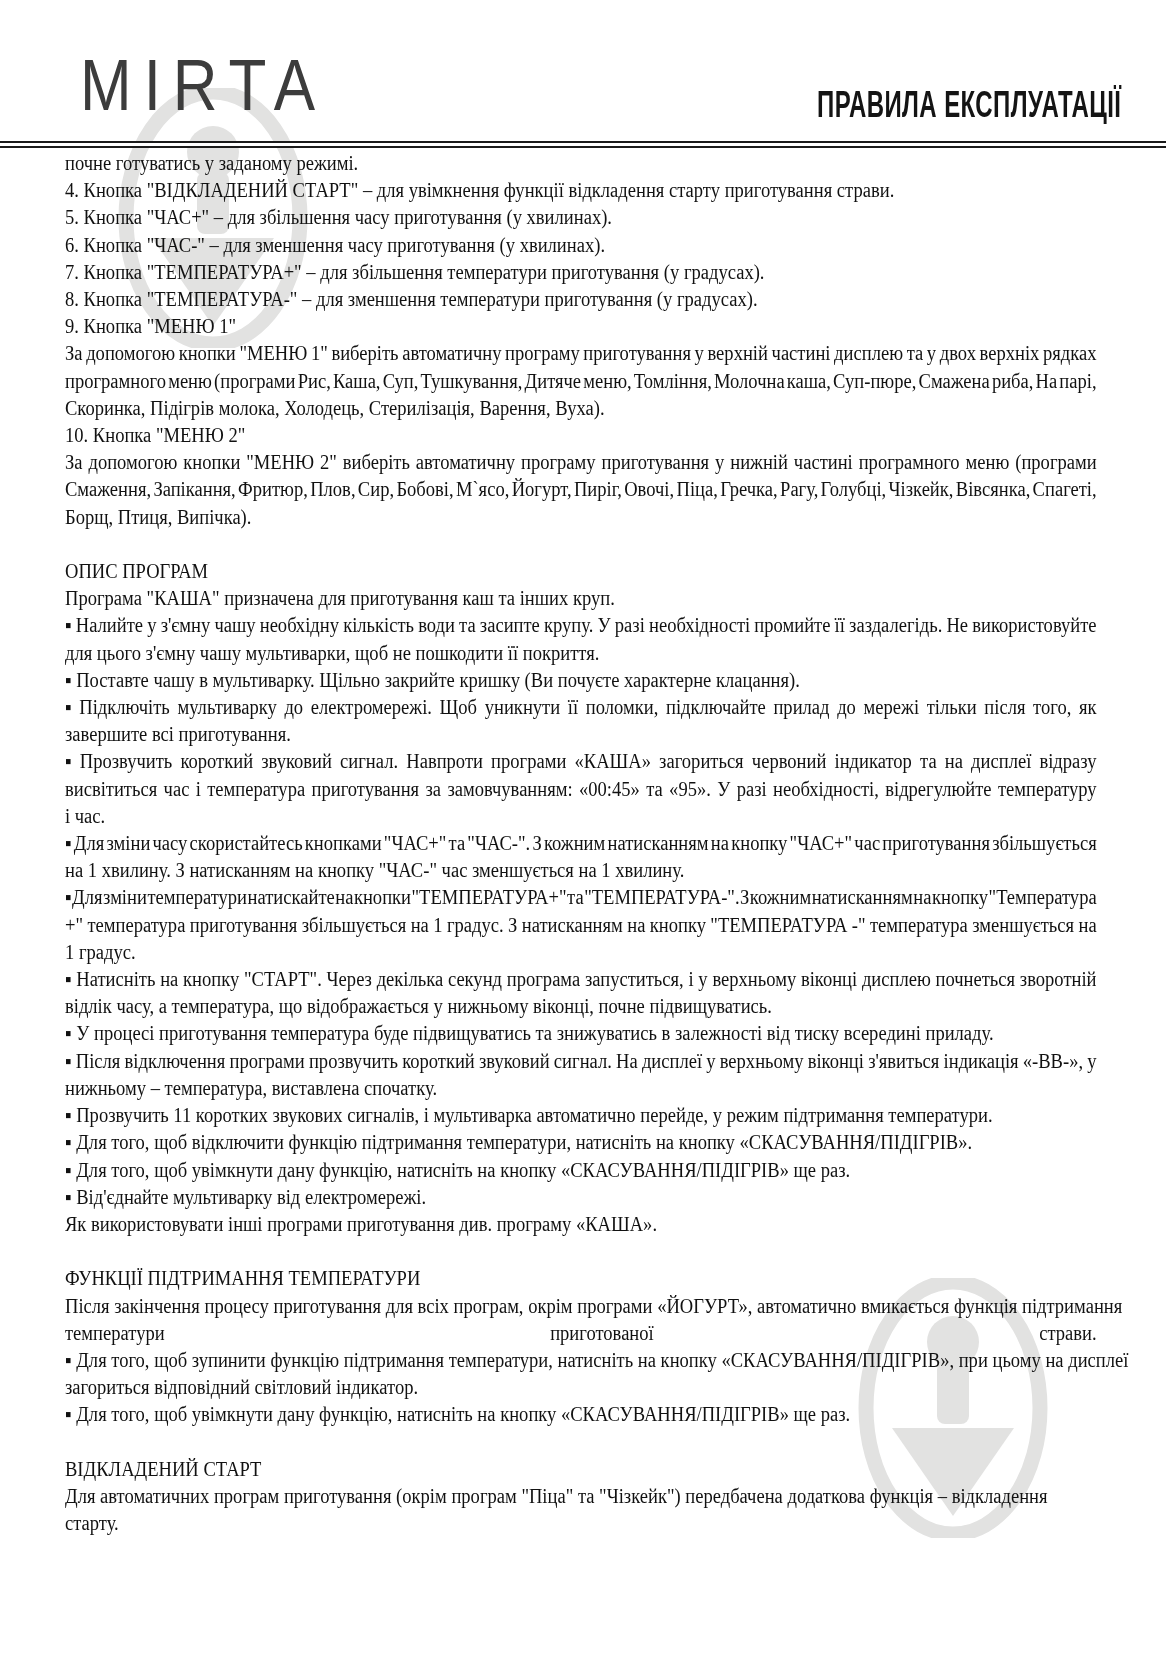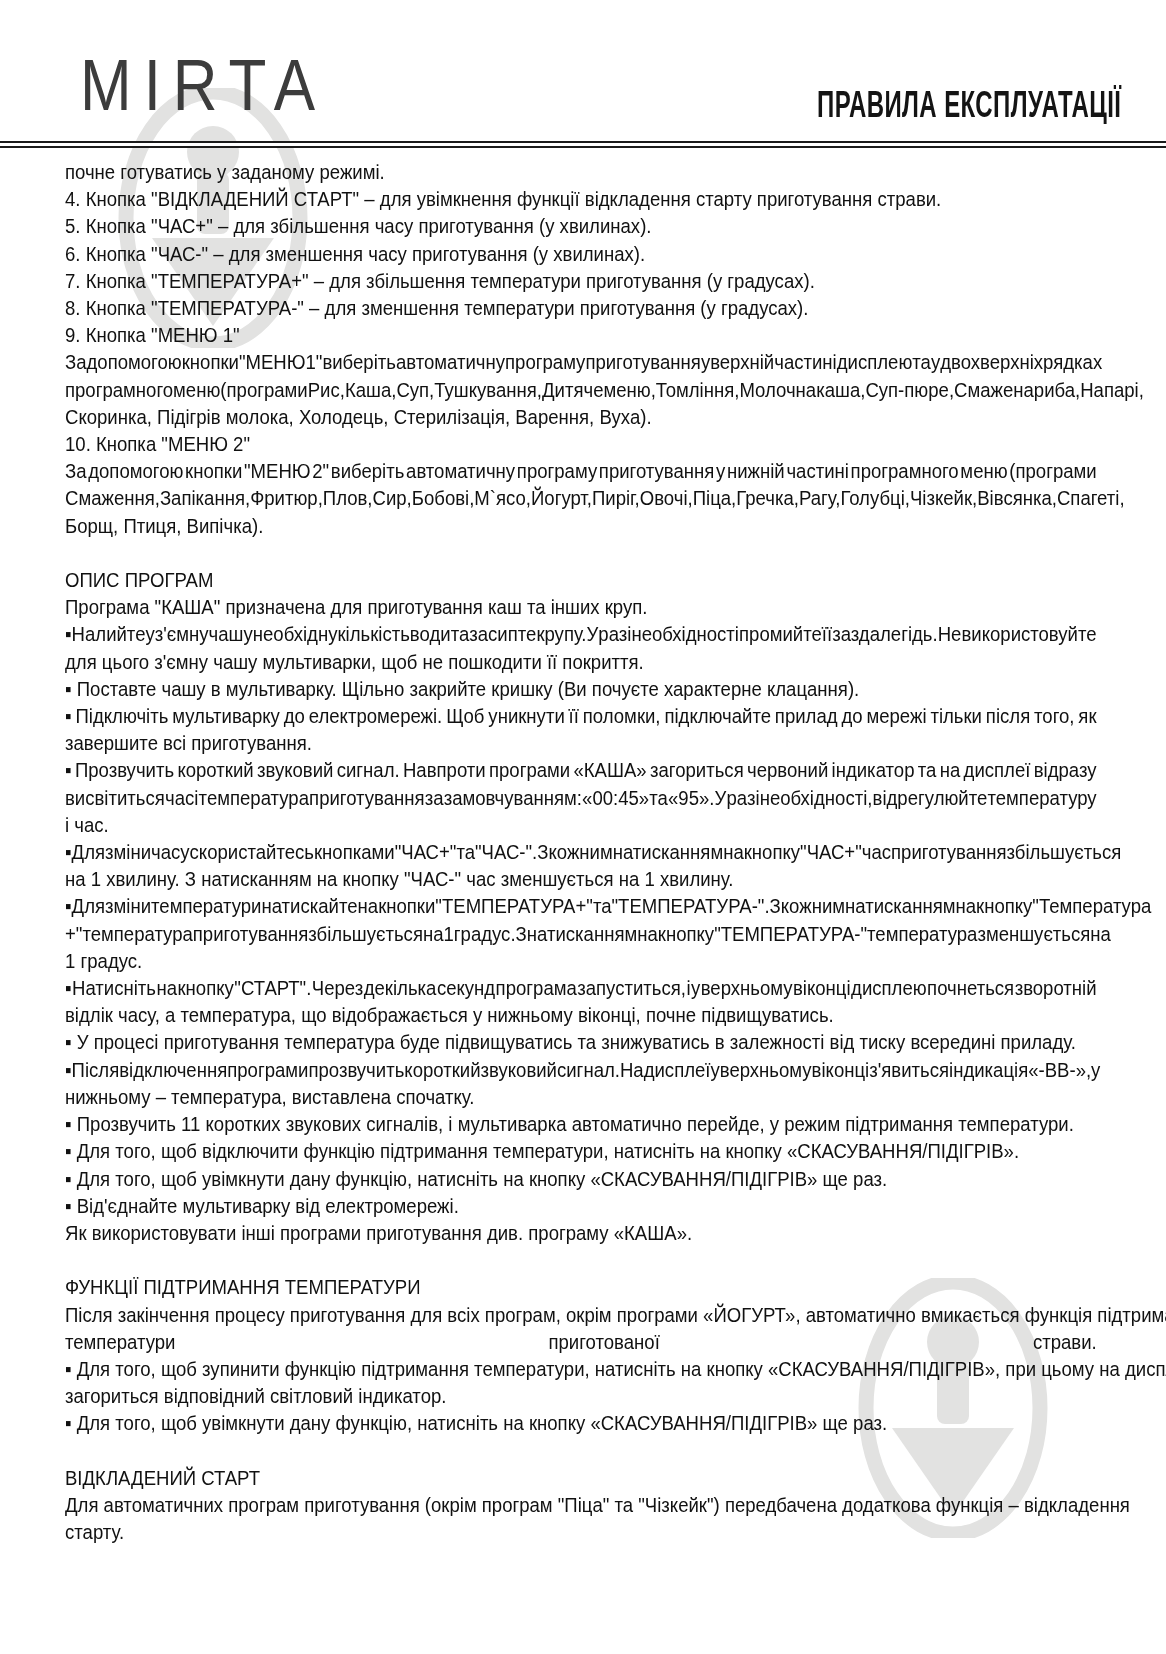--- a/index.html
+++ b/index.html
@@ -78,24 +78,25 @@
   .rule-bottom {
     height: 2px;
     background: #1a1a1a;
     width: 100%;
   }
 
   
   .body {
     position: absolute;
     left: 65px;
-    top: 158px;
+    top: 150px;
     width: 1032px;
     z-index: 1;
     color: #111111;
+    font-family: Liberation Serif, serif;
   }
   .ln {
     font-size: 20.5px;
     line-height: 27.2px;
     color: #111111;
     white-space: nowrap;
     transform: scaleX(0.905);
     transform-origin: left center;
     font-weight: 400;
     letter-spacing: 0px;

